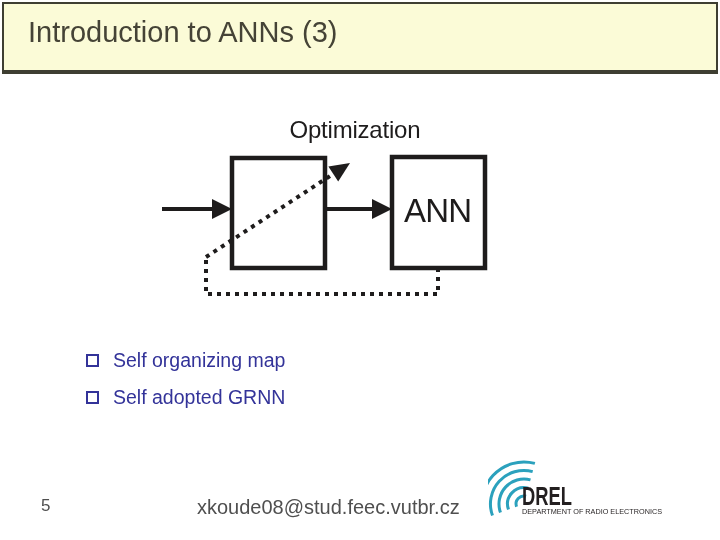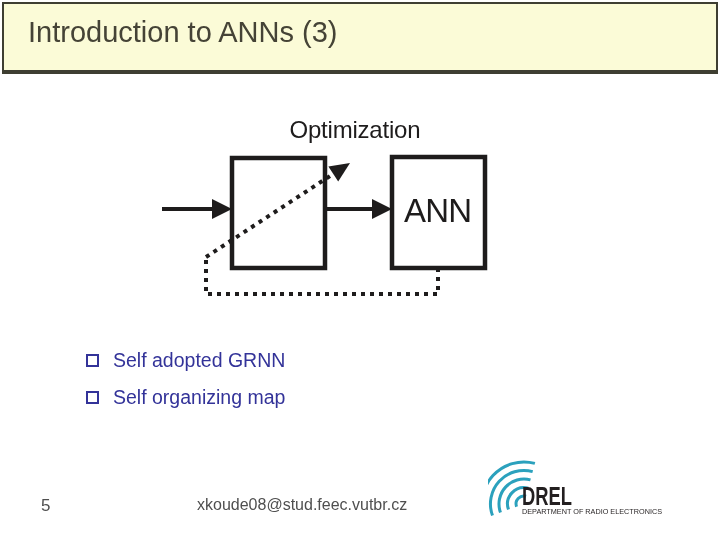--- a/index.html
+++ b/index.html
@@ -23,21 +23,21 @@
   
   .bullets{ position:absolute; left:86px; top:350px; }
   .bullet-row{ display:flex; align-items:flex-start; height:24px; margin-bottom:12.5px; }
   .bullet-square{
     width:9px; height:9px; border:2px solid #333399;
     margin-top:4px; margin-right:14px; flex:0 0 auto; background:transparent;
   }
   .bullet-label{ font-size:19.5px; color:#333399; line-height:21px; white-space:nowrap; }
   
   .page-number{ position:absolute; left:41px; top:496px; font-size:17px; color:#4f4f4f; }
-  .footer-email{ position:absolute; left:197px; top:496px; font-size:16px; color:#4f4f4f; white-space:nowrap; }
+  .footer-email{ position:absolute; left:197px; top:496px; font-size:20px; color:#4f4f4f; white-space:nowrap; }
   .logo{ position:absolute; left:488px; top:450px; width:180px; height:72px; }
 </style>
 </head>
 <body>
 
 <div class="slide">
 
   <div class="title-bar">
     <div class="title-text">Introduction to ANNs (3)</div>
   </div>
@@ -65,25 +65,25 @@
       <line x1="66" y1="152" x2="190" y2="71" stroke="#1e1c1c" stroke-width="4" stroke-dasharray="4 5"></line>
       <polygon points="210,58 198.2,76.4 188.4,61.4" fill="#1e1c1c"></polygon>
     </g>
 
     <polyline points="298,163 298,189 66,189 66,152" fill="none" stroke="#1e1c1c" stroke-width="4" stroke-dasharray="4 5"></polyline>
   </svg>
 
   <div class="bullets">
     <div class="bullet-row">
       <span class="bullet-square"></span>
-      <span class="bullet-label">Self adopted GRNN</span>
+      <span class="bullet-label">Self organizing map</span>
     </div>
     <div class="bullet-row">
       <span class="bullet-square"></span>
-      <span class="bullet-label">Self organizing map</span>
+      <span class="bullet-label">Self adopted GRNN</span>
     </div>
   </div>
 
   <div class="page-number">5</div>
   <div class="footer-email">xkoude08@stud.feec.vutbr.cz</div>
 
   <svg class="logo" viewBox="0 0 180 72">
     <g fill="none" stroke="#2ba1bd" stroke-width="3">
       <path d="M 28.5 56.7 A 8 8 0 0 1 38.1 46.3"></path>
       <path d="M 20.5 59.6 A 16.5 16.5 0 0 1 40.3 38.1"></path>

